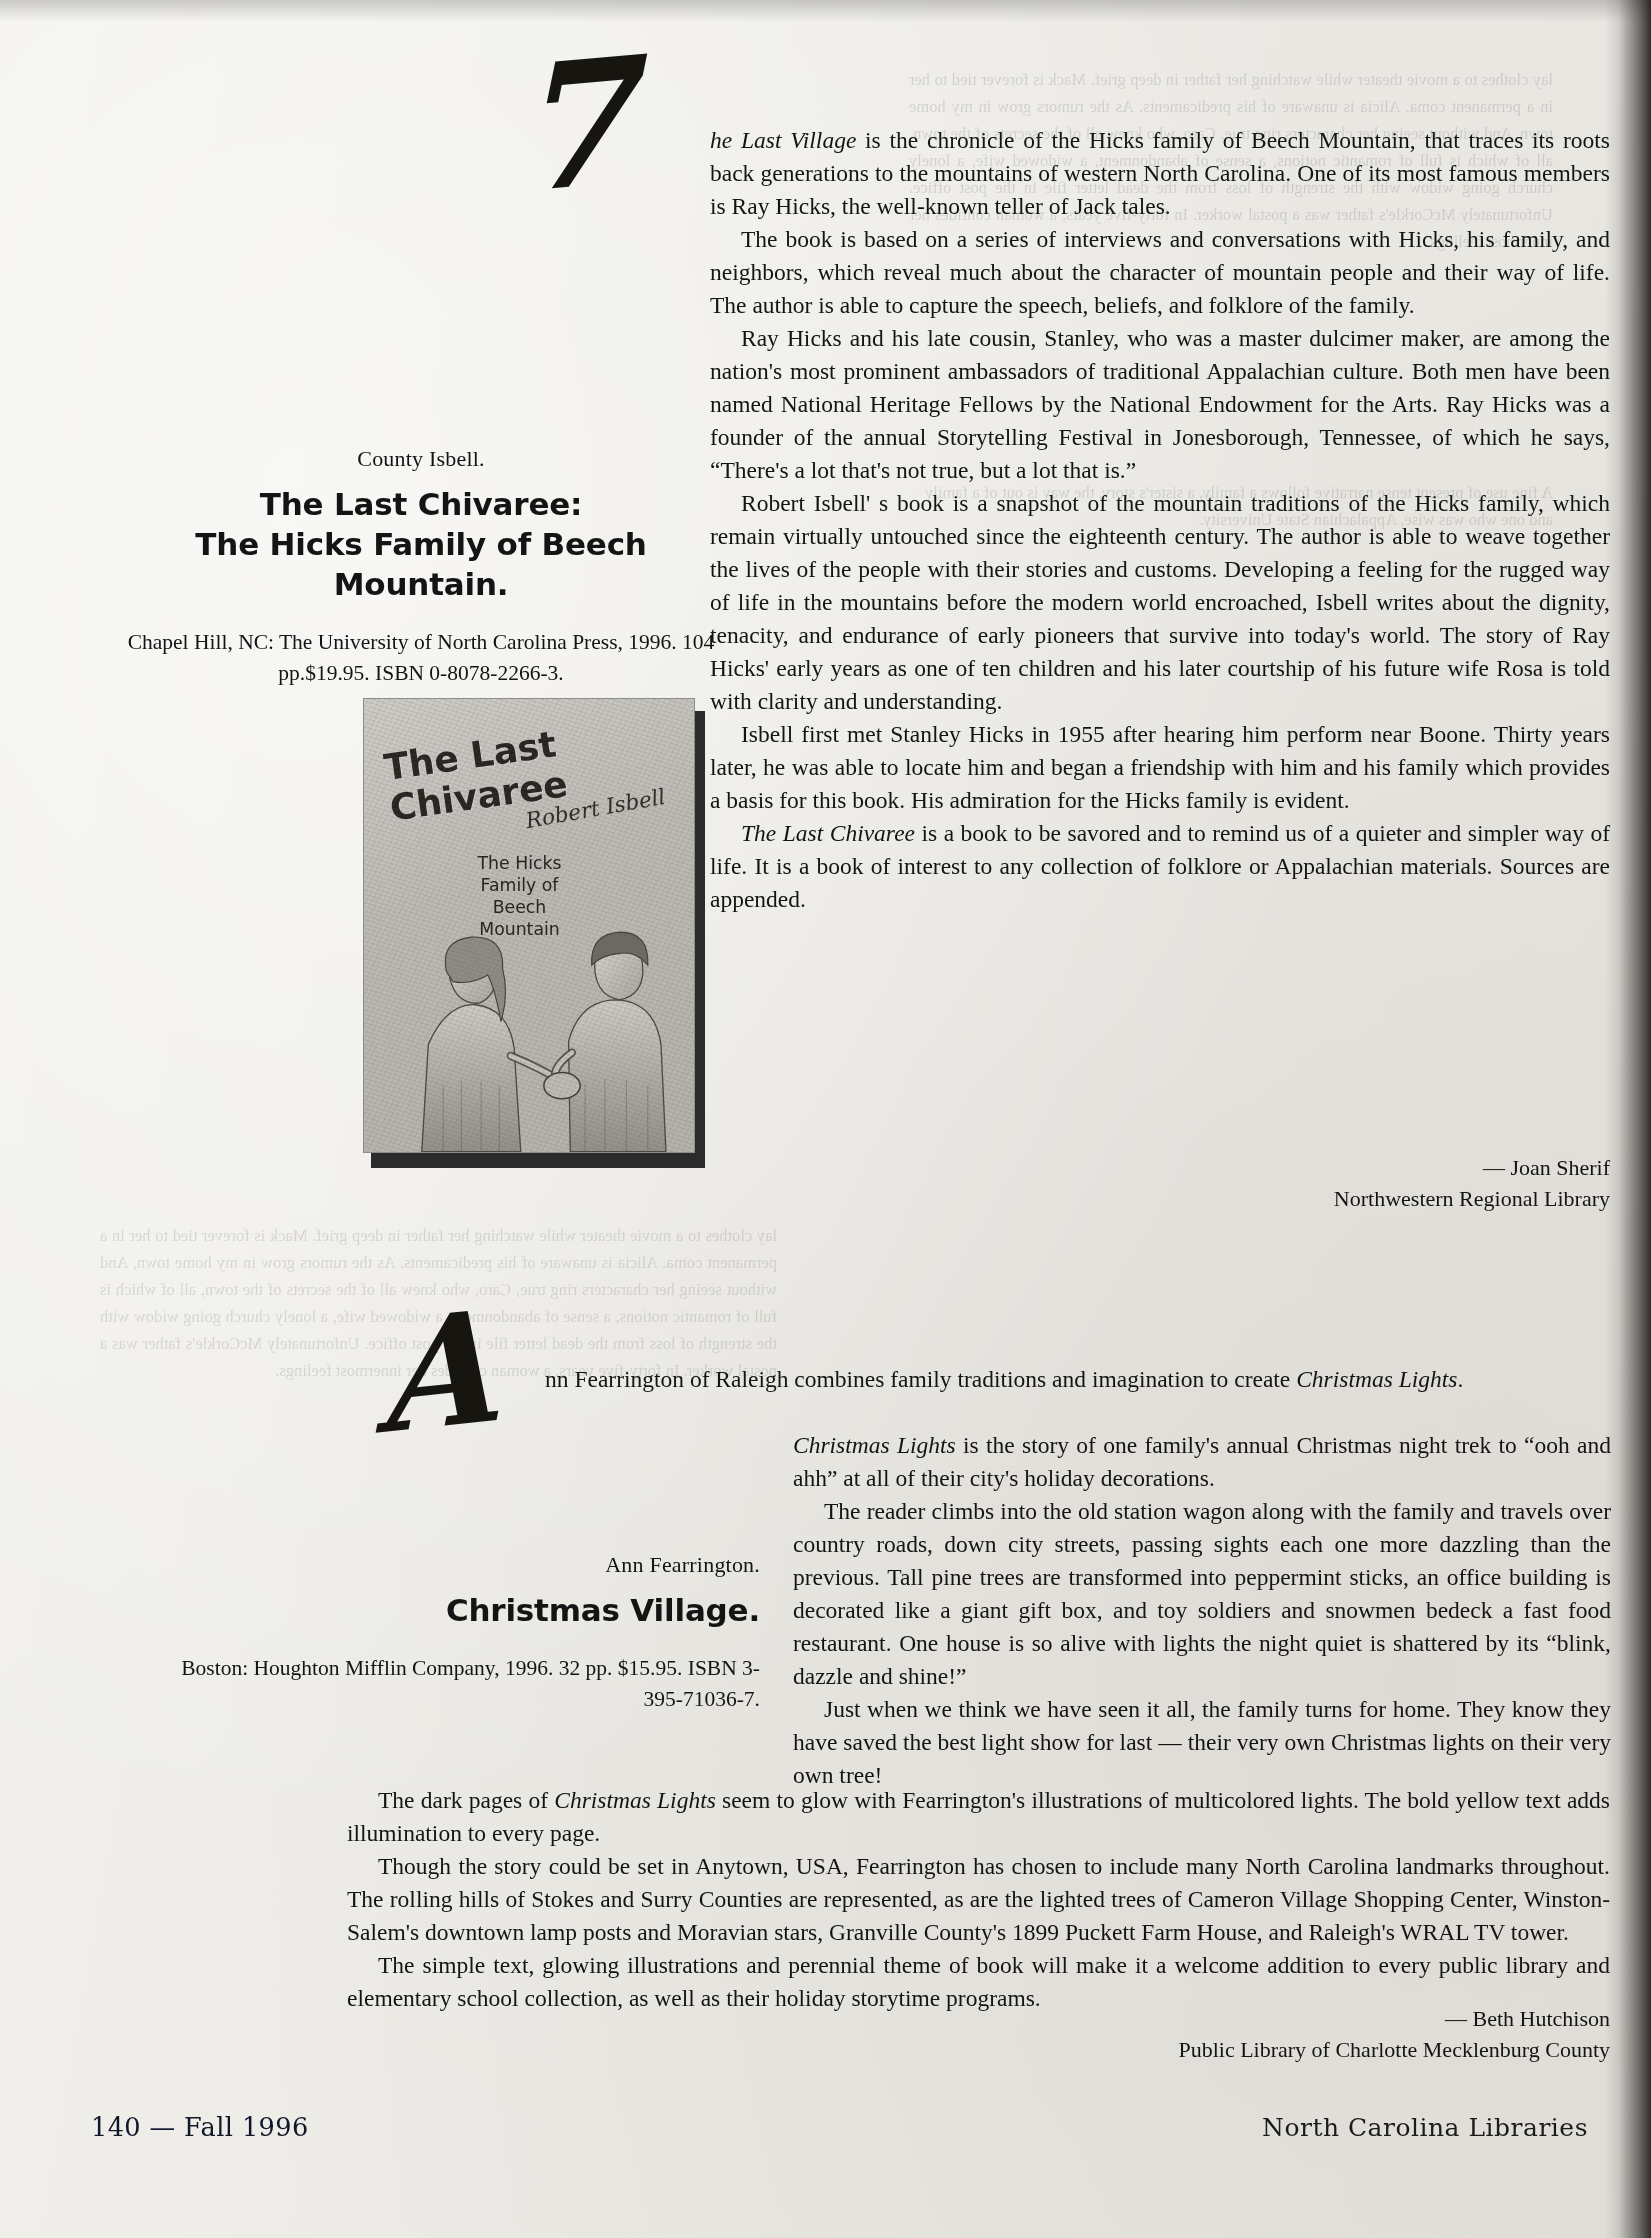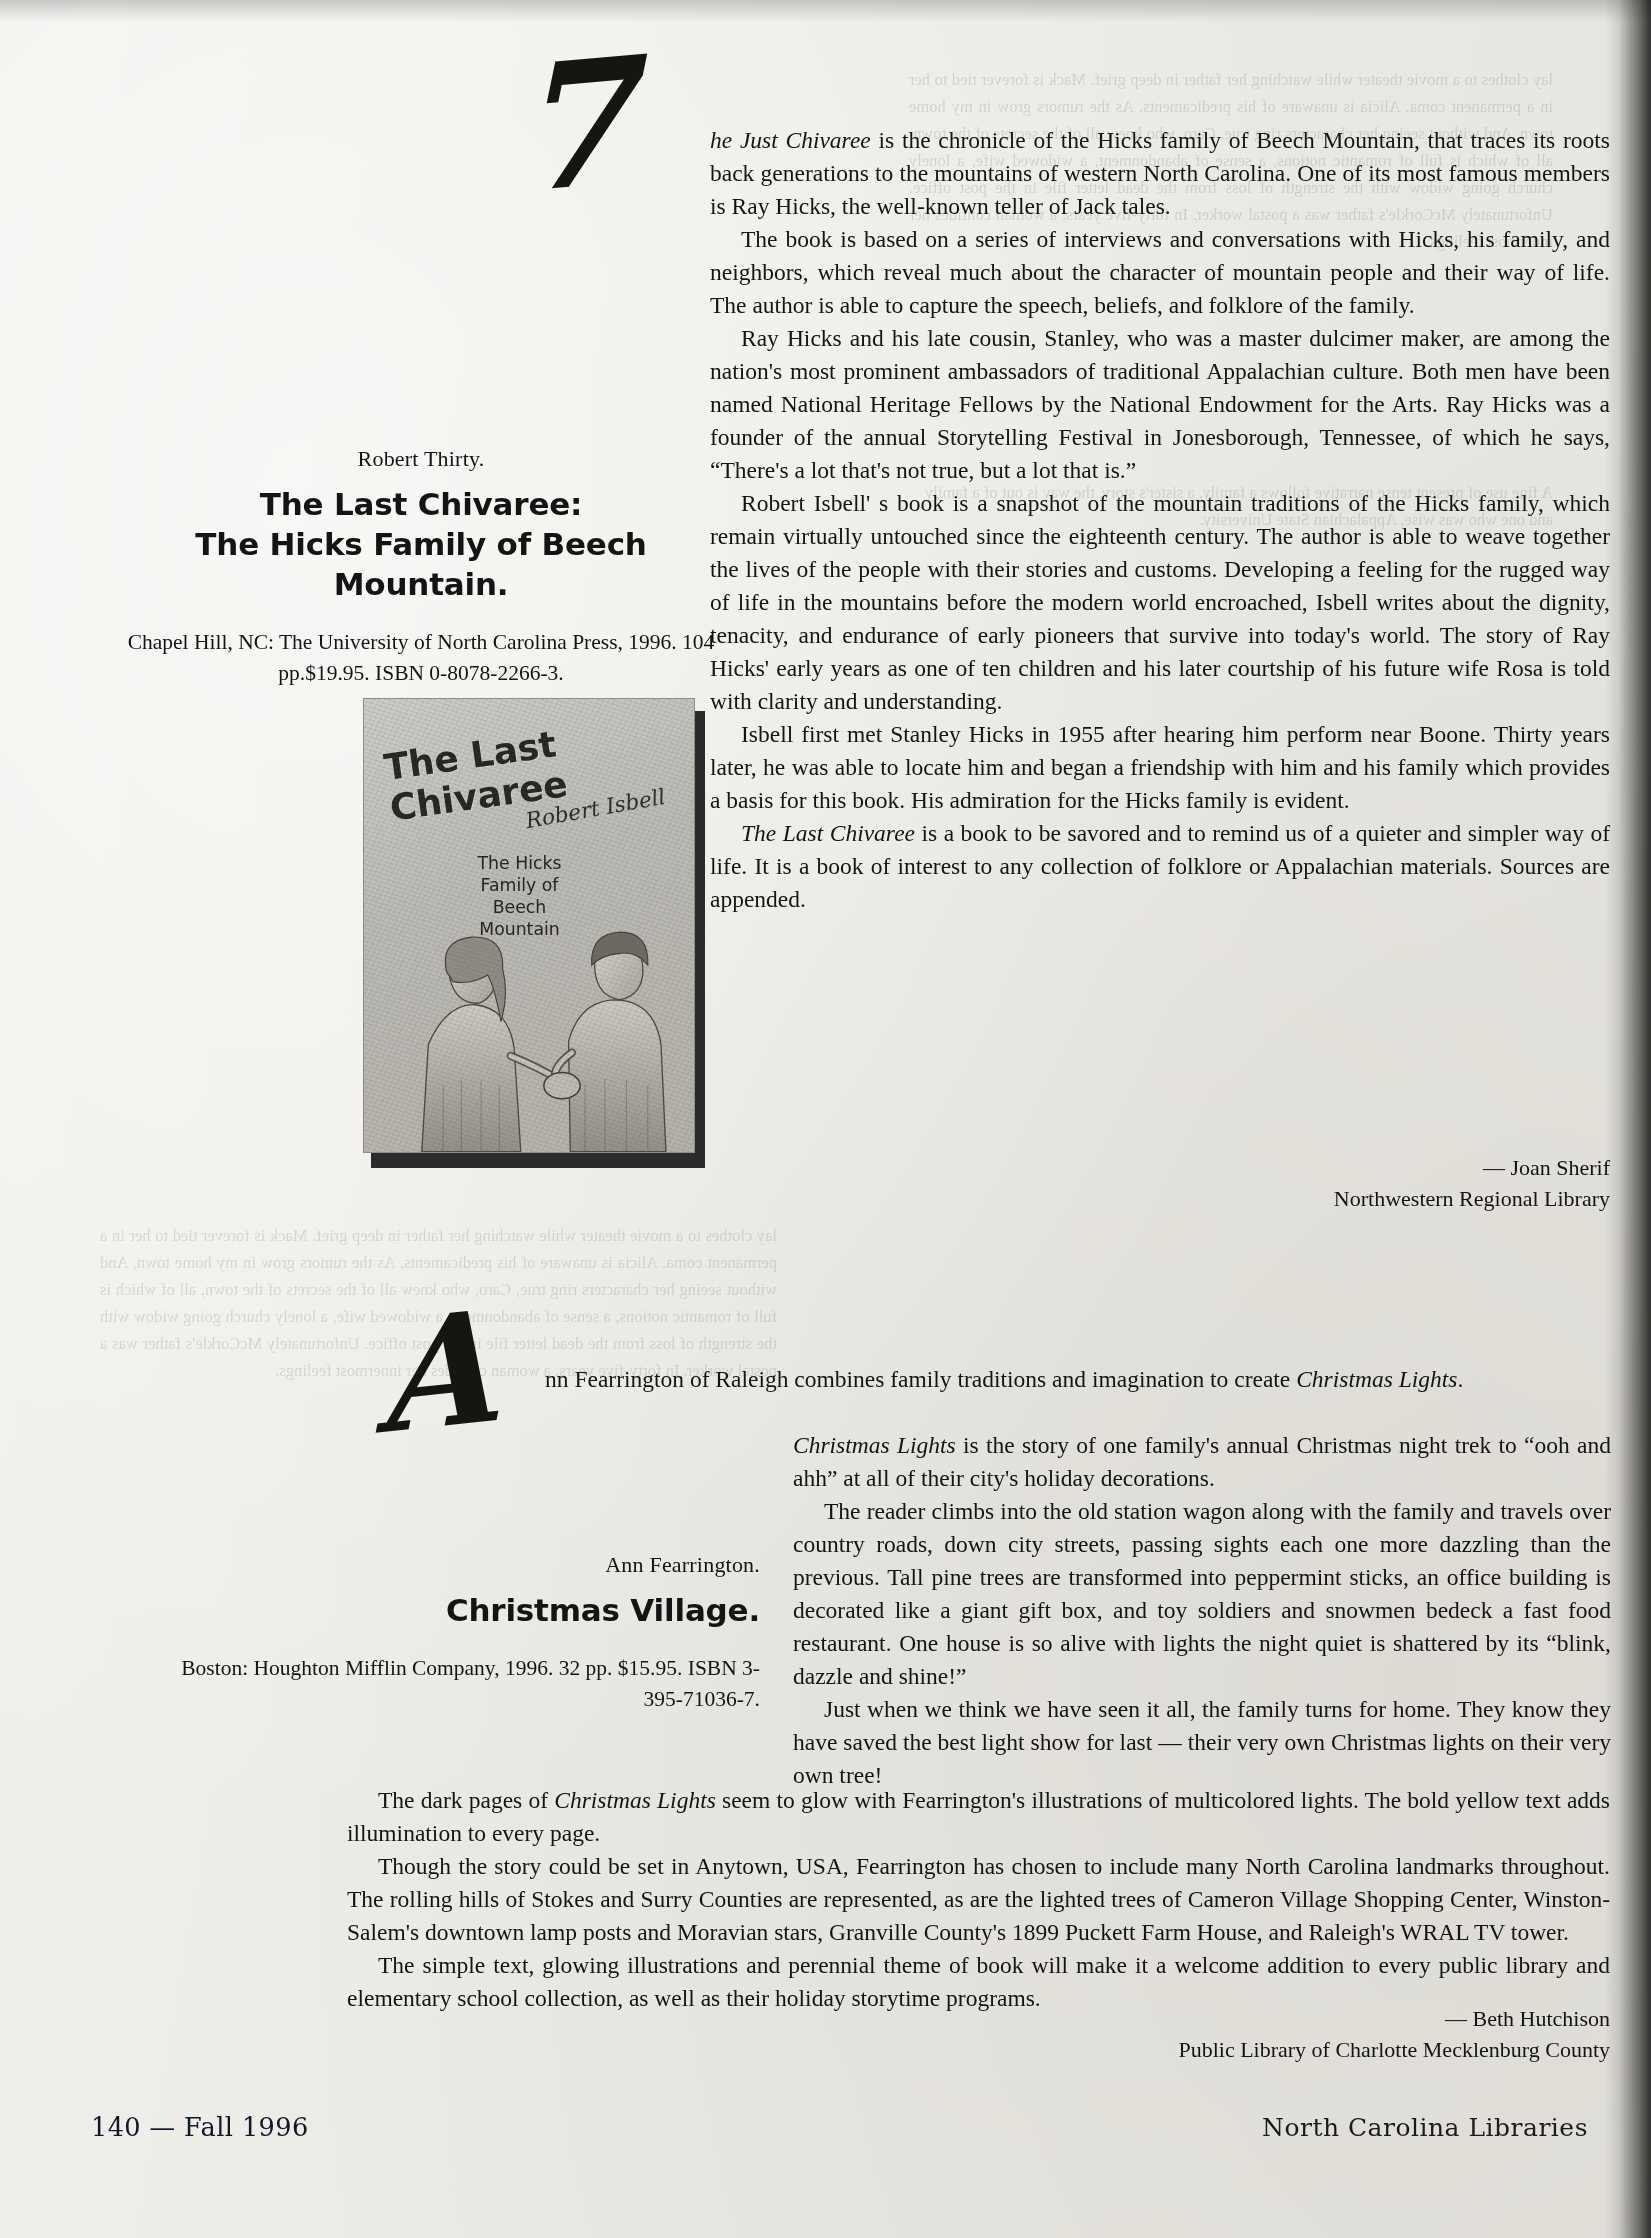--- a/index.html
+++ b/index.html
@@ -301,21 +301,21 @@
     <div class="bcol" style="left:99px; top:66px; width:644px;">lay clothes to a movie theater while watching her father in deep grief. Mack is forever tied to her in a permanent coma. Alicia is unaware of his predicaments. As the rumors grow in my home town, And without seeing her characters ring true, Caro, who knew all of the secrets of the town, all of which is full of romantic notions, a sense of abandonment, a widowed wife, a lonely church going widow with the strength of loss from the dead letter file in the post office. Unfortunately McCorkle's father was a postal worker. In forty-five years, a woman confides her innermost feelings.</div>
     <div class="bcol" style="left:99px; top:479px; width:628px;">A fine use of present tense narrative follows a family, a sister's story, the way is out of a family and one who was wise, Appalachian State University.</div>
     <div class="bcol" style="left:875px; top:1222px; width:677px;">lay clothes to a movie theater while watching her father in deep grief. Mack is forever tied to her in a permanent coma. Alicia is unaware of his predicaments. As the rumors grow in my home town, And without seeing her characters ring true, Caro, who knew all of the secrets of the town, all of which is full of romantic notions, a sense of abandonment, a widowed wife, a lonely church going widow with the strength of loss from the dead letter file in the post office. Unfortunately McCorkle's father was a postal worker. In forty-five years, a woman confides her innermost feelings.</div>
   </div>
 
   <div class="content">
 
     <div class="dropcap-7">7</div>
 
     <div class="left-col-1">
-      <div class="author-name">Robert Thirty.</div>
+      <div class="author-name">County Isbell.</div>
       <div class="book-title">The Last Chivaree:</div>
       <div class="book-title">The Hicks Family of Beech Mountain.</div>
       <div class="pub-info">Chapel Hill, NC: The University of North Carolina Press, 1996. 104 pp.$19.95. ISBN 0-8078-2266-3.</div>
     </div>
 
     <div class="cover-wrap">
       <div class="cover-shadow"></div>
       <div class="cover">
         <div class="cover-title">The Last Chivaree</div>
         <div class="cover-author">Robert Isbell</div>
@@ -348,21 +348,21 @@
           <g stroke="#55534d" stroke-width="1" opacity="0.5">
             <path d="M96 250 L96 330 M118 244 L118 330 M142 244 L142 330 M164 250 L164 330"></path>
             <path d="M268 248 L268 330 M292 242 L292 330 M318 242 L318 330 M344 250 L344 330"></path>
           </g>
         </svg>
         <div class="cover-grain"></div>
       </div>
     </div>
 
     <div class="right-col-1">
-      <p class="first"><span class="it">he Just Chivaree</span> is the chronicle of the Hicks family of Beech Mountain, that traces its roots back generations to the mountains of western North Carolina. One of its most famous members is Ray Hicks, the well-known teller of Jack tales.</p>
+      <p class="first"><span class="it">he Last Village</span> is the chronicle of the Hicks family of Beech Mountain, that traces its roots back generations to the mountains of western North Carolina. One of its most famous members is Ray Hicks, the well-known teller of Jack tales.</p>
       <p>The book is based on a series of interviews and conversations with Hicks, his family, and neighbors, which reveal much about the character of mountain people and their way of life. The author is able to capture the speech, beliefs, and folklore of the family.</p>
       <p>Ray Hicks and his late cousin, Stanley, who was a master dulcimer maker, are among the nation's most prominent ambassadors of traditional Appalachian culture. Both men have been named National Heritage Fellows by the National Endowment for the Arts. Ray Hicks was a founder of the annual Storytelling Festival in Jonesborough, Tennessee, of which he says, “There's a lot that's not true, but a lot that is.”</p>
       <p>Robert Isbell' s book is a snapshot of the mountain traditions of the Hicks family, which remain virtually untouched since the eighteenth century. The author is able to weave together the lives of the people with their stories and customs. Developing a feeling for the rugged way of life in the mountains before the modern world encroached, Isbell writes about the dignity, tenacity, and endurance of early pioneers that survive into today's world. The story of Ray Hicks' early years as one of ten children and his later courtship of his future wife Rosa is told with clarity and understanding.</p>
       <p>Isbell first met Stanley Hicks in 1955 after hearing him perform near Boone. Thirty years later, he was able to locate him and began a friendship with him and his family which provides a basis for this book. His admiration for the Hicks family is evident.</p>
       <p><span class="it">The Last Chivaree</span> is a book to be savored and to remind us of a quieter and simpler way of life. It is a book of interest to any collection of folklore or Appalachian materials. Sources are appended.</p>
     </div>
 
     <div class="sig-1">
       <div>— Joan Sherif</div>
       <div>Northwestern Regional Library</div>

